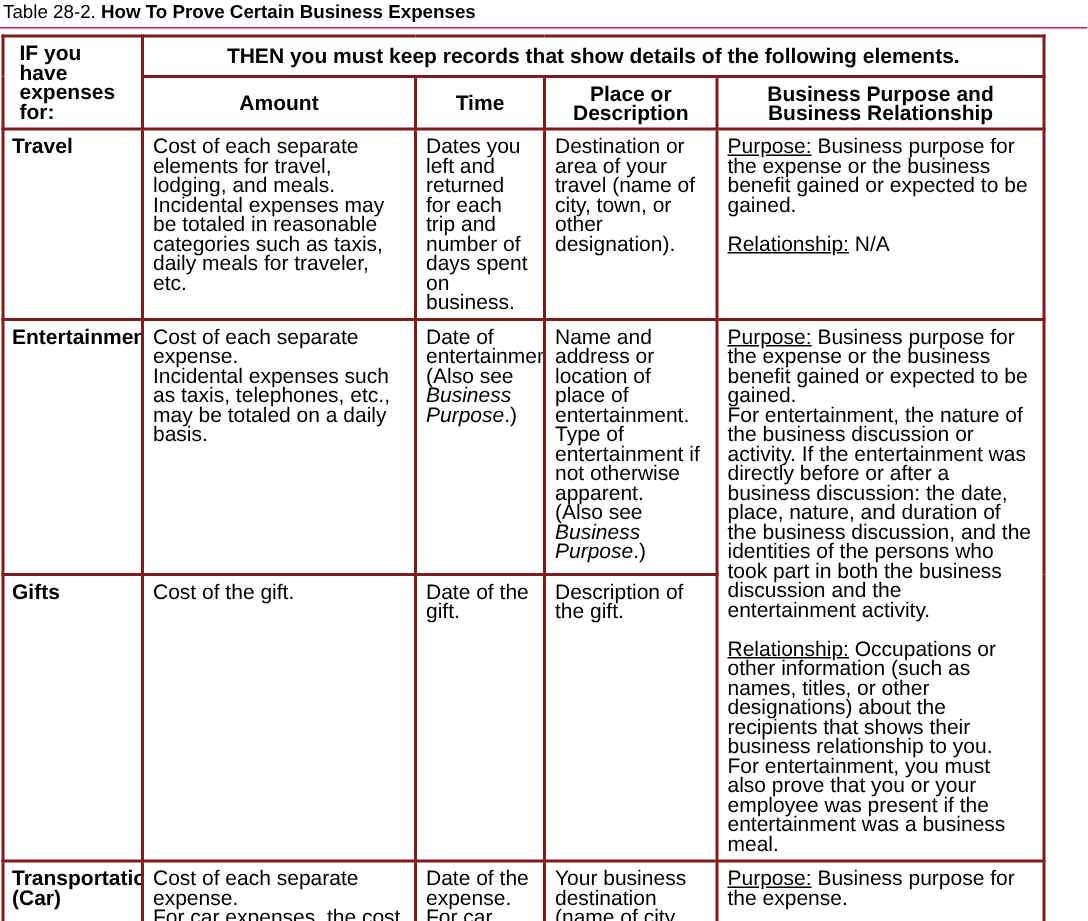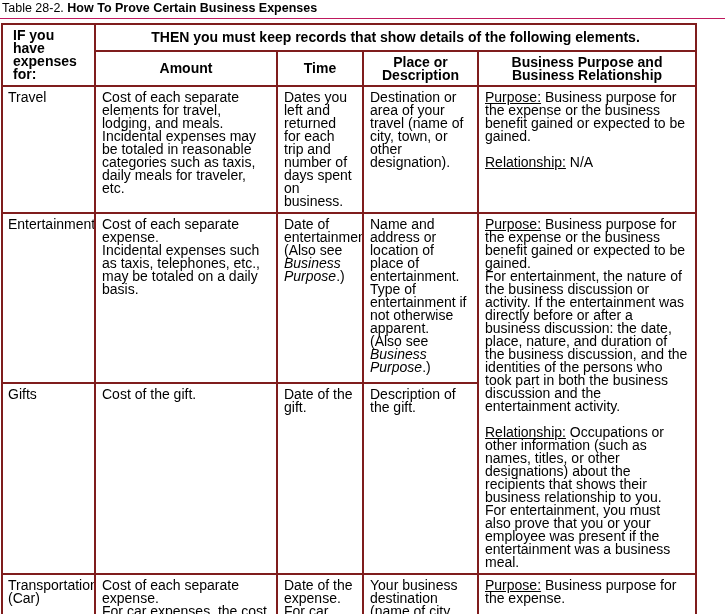--- a/index.html
+++ b/index.html
@@ -57,21 +57,21 @@
     text-align: center;
     font-weight: bold;
     padding: 2px 4px;
   }
   td.hc {
     vertical-align: middle;
     text-align: center;
     font-weight: bold;
     padding: 2px 4px;
   }
-  td.row-label-cell { font-weight: normal; padding-left: 5px; }
+  td.row-label-cell { font-weight: bold; padding-left: 5px; }
   .u { text-decoration: underline; }
   .i { font-style: italic; }
 </style>
 </head>
 <body>
 
 <div class="page">
 
   <div class="title-bar">
     <span class="title-prefix">Table 28-2.</span>

